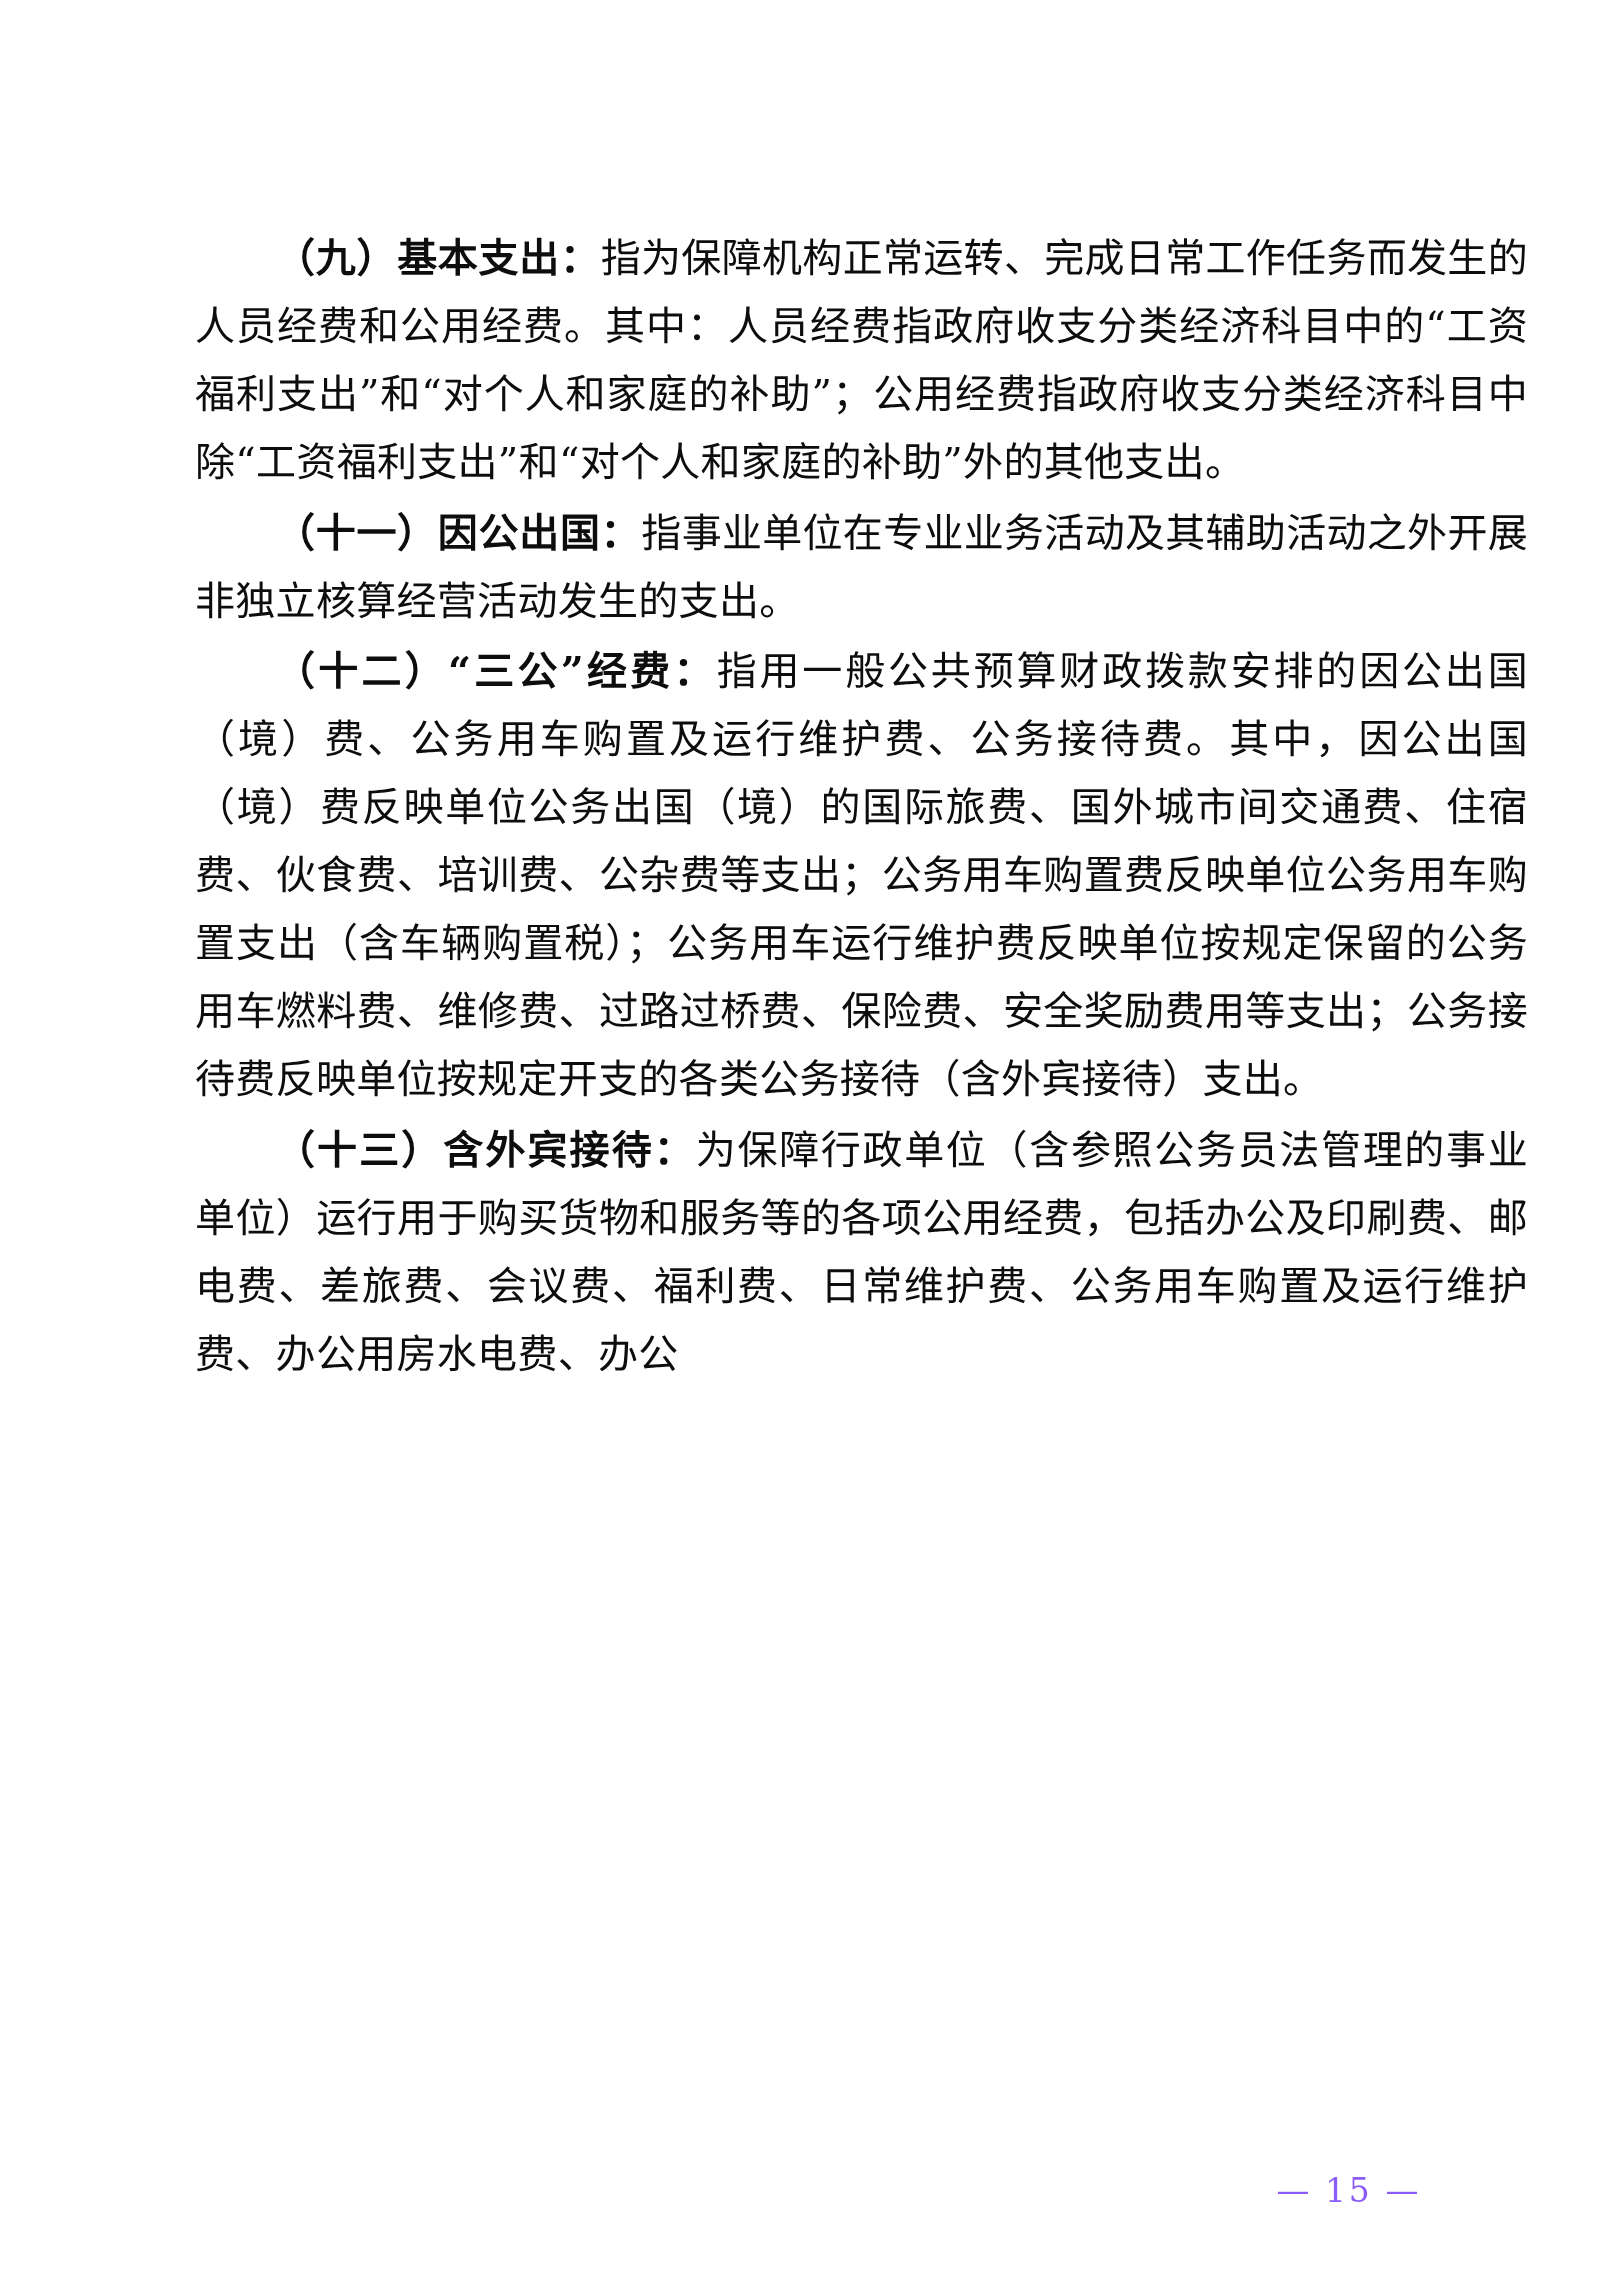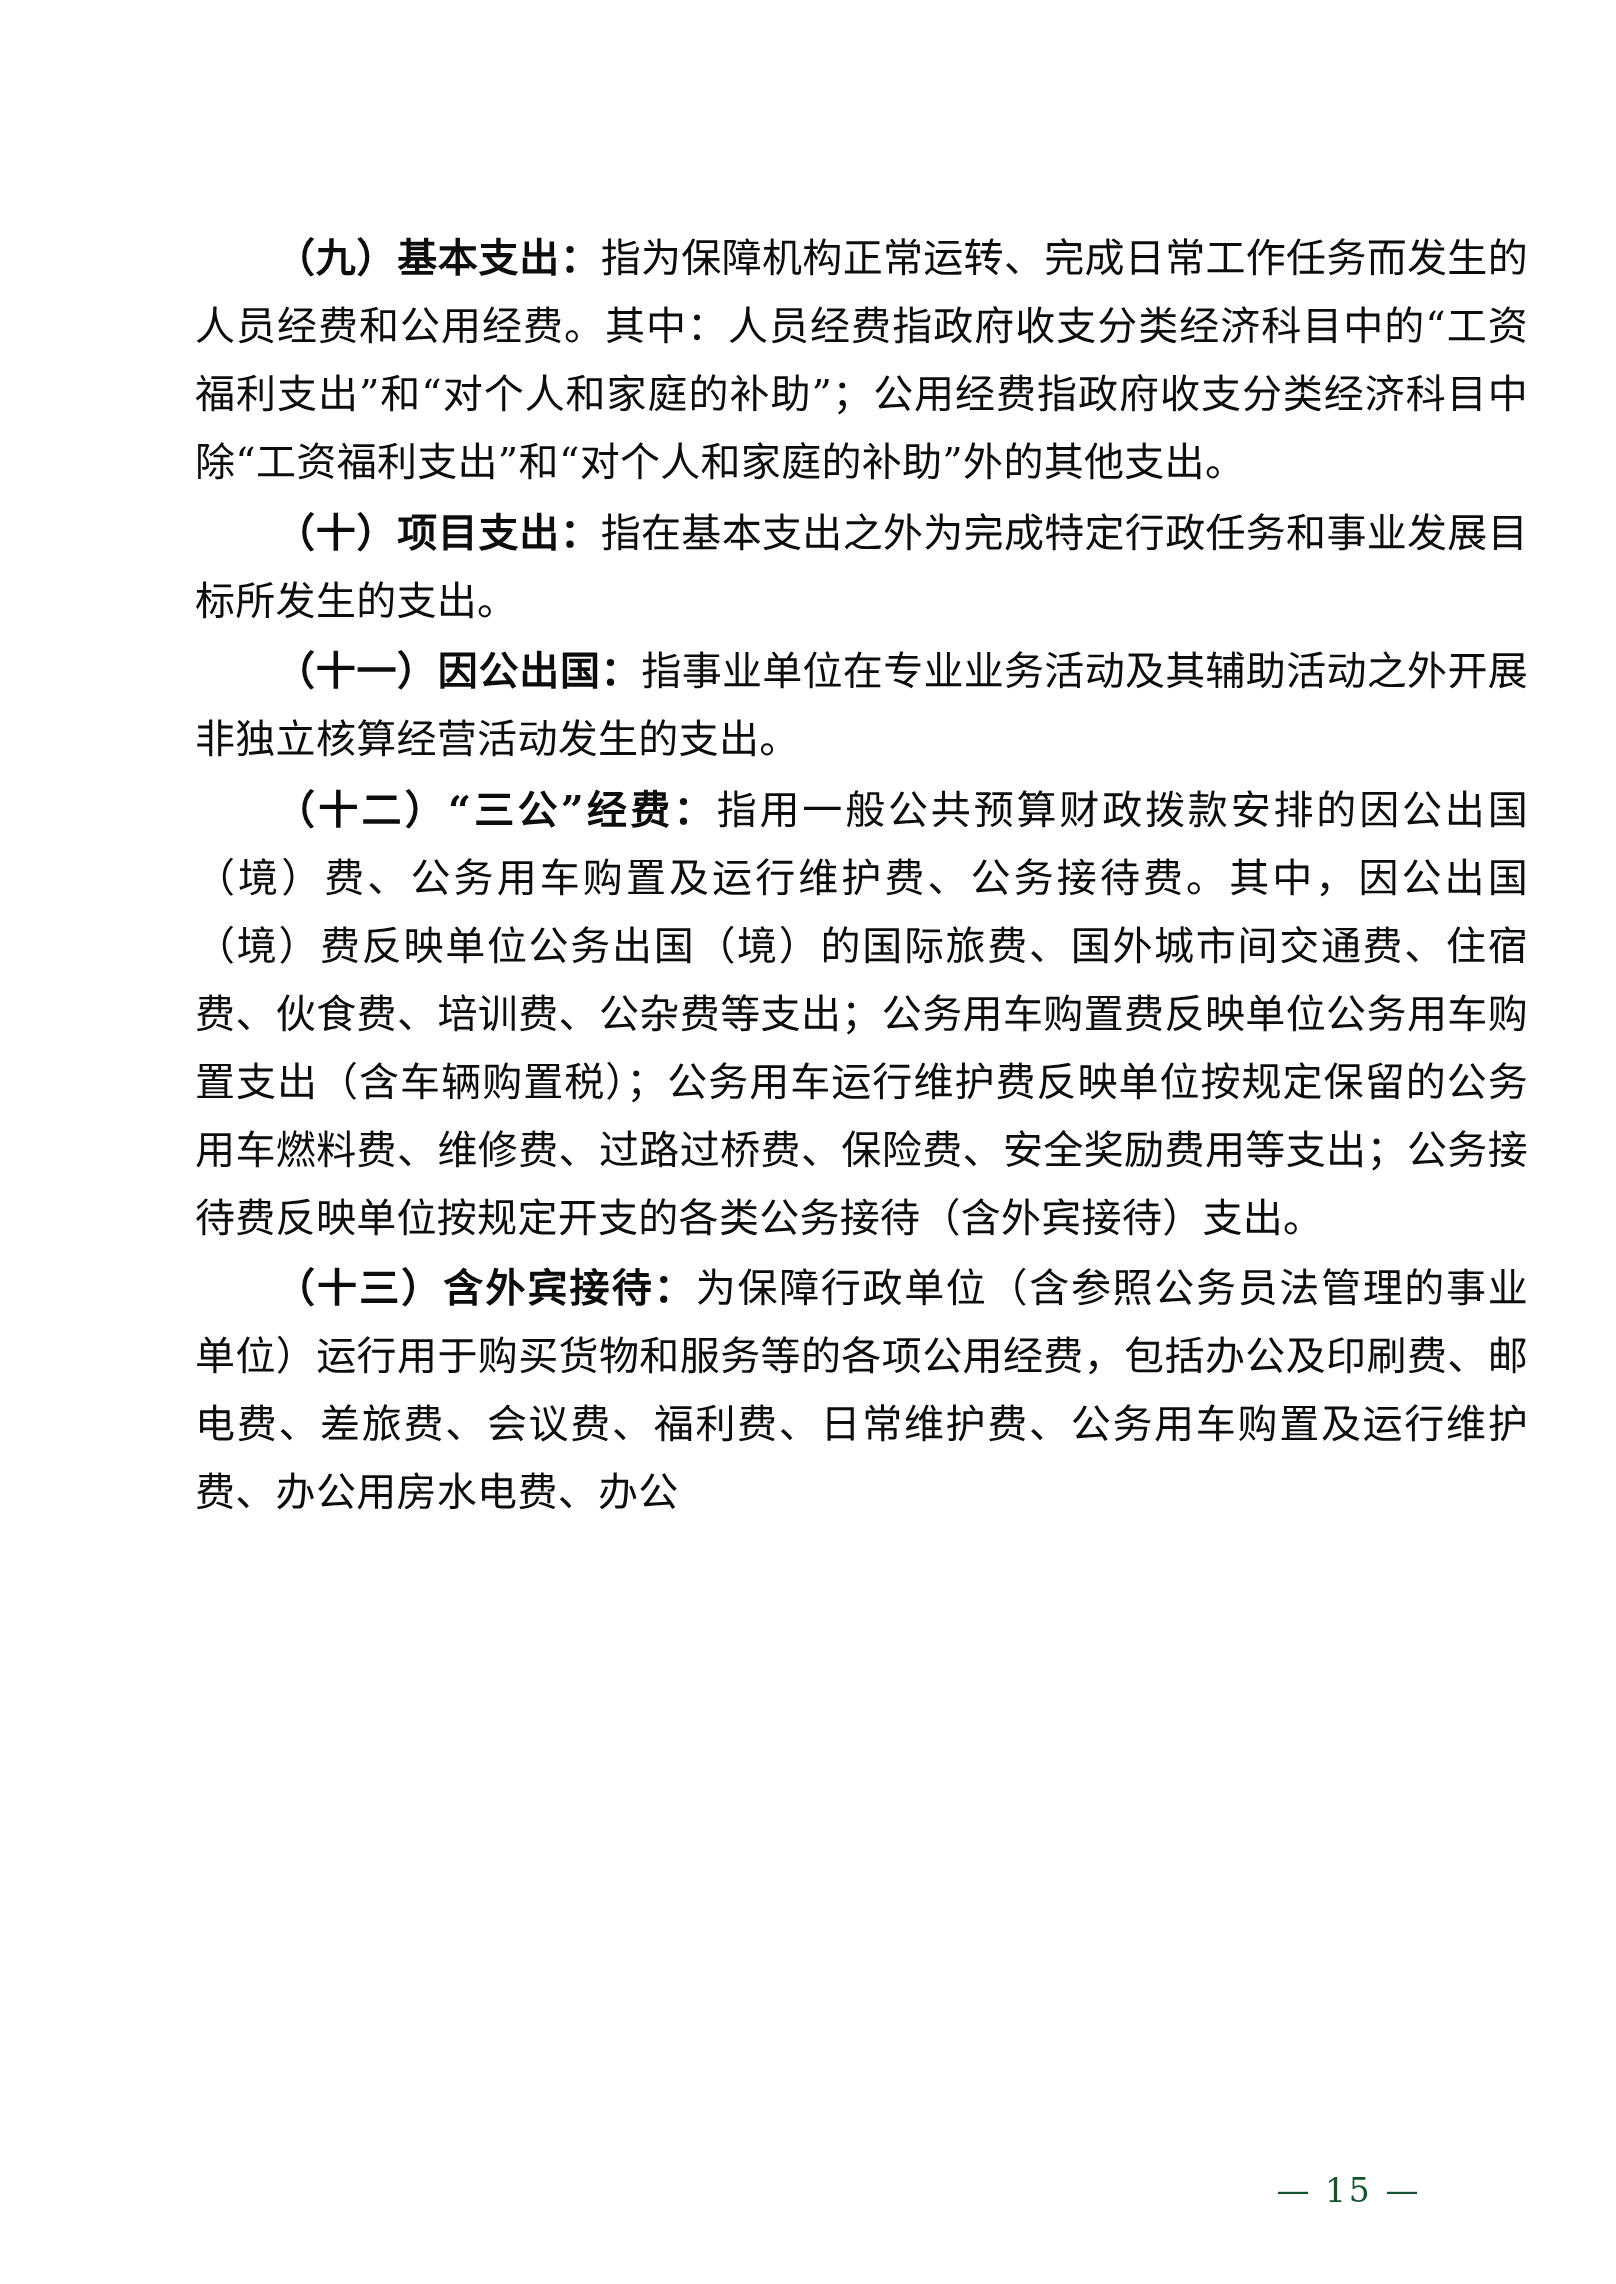--- a/index.html
+++ b/index.html
@@ -40,32 +40,31 @@
     letter-spacing: 0.7px;
   }
   .footer {
     position: absolute;
     left: 195px;
     right: 195px;
     bottom: 83px;
     text-align: right;
     font-size: 33px;
     letter-spacing: 2.6px;
-    color: #14532d;
+    color: #8b5cf6;
   }
 </style>
 </head>
 <body>
 
 <div class="page">
   <div class="body-text">
 
     <p class="para"><span class="lead">（九）基本支出：</span><span>指为保障机构正常运转、完成日常工作任务而发生的人员经费和公用经费。其中：人员经费指政府收支分类经济科目中的“工资福利支出”和“对个人和家庭的补助”；公用经费指政府收支分类经济科目中除“工资福利支出”和“对个人和家庭的补助”外的其他支出。</span></p>
 
-    <p class="para"><span class="lead">（十）项目支出：</span><span>指在基本支出之外为完成特定行政任务和事业发展目标所发生的支出。</span></p>
 
     <p class="para"><span class="lead">（十一）因公出国：</span><span>指事业单位在专业业务活动及其辅助活动之外开展非独立核算经营活动发生的支出。</span></p>
 
     <p class="para"><span class="lead">（十二）“三公”经费：</span><span>指用一般公共预算财政拨款安排的因公出国（境）费、公务用车购置及运行维护费、公务接待费。其中，因公出国（境）费反映单位公务出国（境）的国际旅费、国外城市间交通费、住宿费、伙食费、培训费、公杂费等支出；公务用车购置费反映单位公务用车购置支出（含车辆购置税）；公务用车运行维护费反映单位按规定保留的公务用车燃料费、维修费、过路过桥费、保险费、安全奖励费用等支出；公务接待费反映单位按规定开支的各类公务接待（含外宾接待）支出。</span></p>
 
     <p class="para"><span class="lead">（十三）含外宾接待：</span><span>为保障行政单位（含参照公务员法管理的事业单位）运行用于购买货物和服务等的各项公用经费，包括办公及印刷费、邮电费、差旅费、会议费、福利费、日常维护费、公务用车购置及运行维护费、办公用房水电费、办公</span></p>
 
   </div>
   <div class="footer">— 15 —</div>
 </div>

